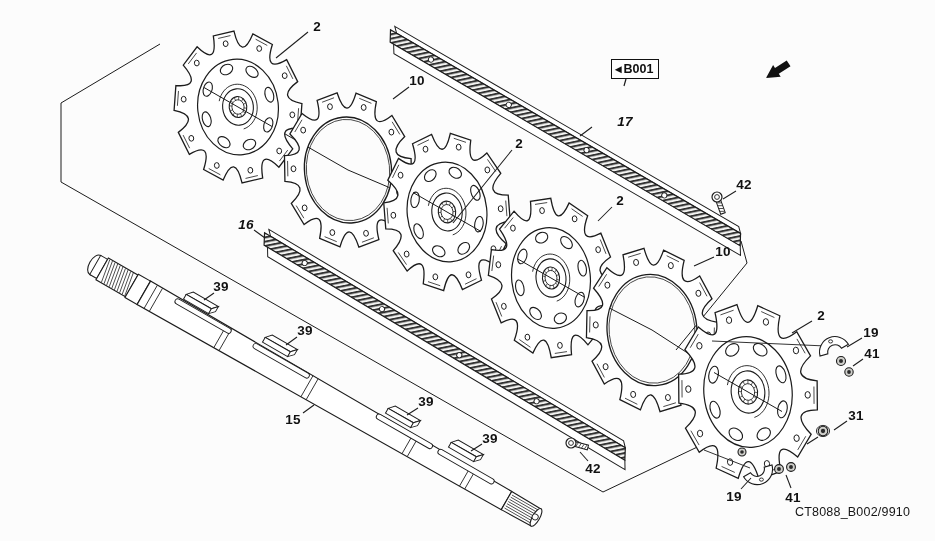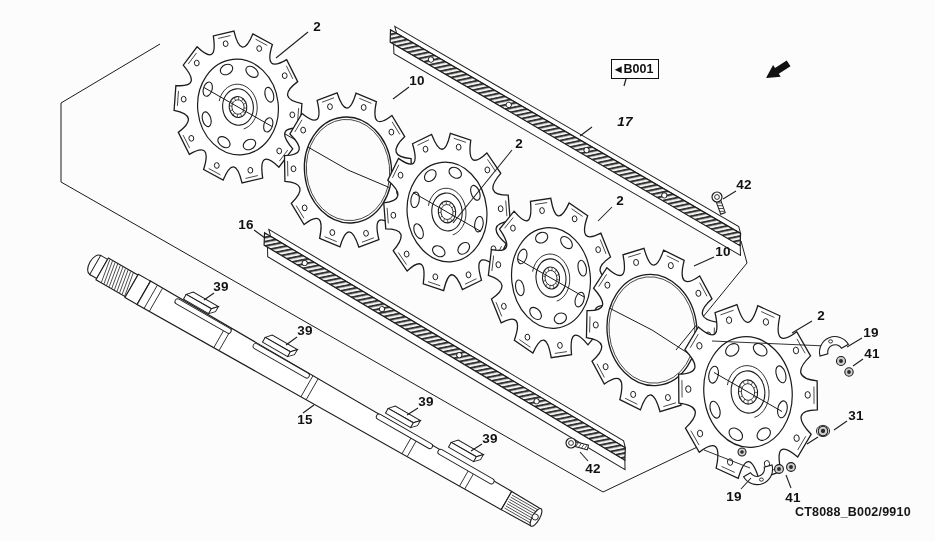--- a/index.html
+++ b/index.html
@@ -5,21 +5,21 @@
   html,body{margin:0;padding:0;background:#ffffff;}
   .stage{position:relative;width:935px;height:541px;background:#fcfcfc;overflow:hidden;
          font-family:"Liberation Sans",sans-serif;}
   svg{position:absolute;left:0;top:0;}
   #labels{position:absolute;left:0;top:0;width:935px;height:541px;pointer-events:none;}
   .callout{position:absolute;transform:translate(-50%,-50%);font-weight:bold;font-size:13.5px;
            color:#111;letter-spacing:.2px;white-space:nowrap;}
   .refbox{position:absolute;left:611px;top:59px;height:18px;border:1.8px solid #111;background:#fff;
           display:flex;align-items:center;gap:2px;padding:0 5px 0 3px;font-weight:bold;font-size:12.5px;color:#111;}
   .refbox .tri{font-size:8.5px;line-height:1;position:relative;top:.5px;}
-  .code{position:absolute;left:795px;top:505px;font-size:12.5px;font-weight:bold;color:#161616;letter-spacing:.2px;}
+  .code{position:absolute;left:795px;top:505px;font-size:12.5px;font-weight:normal;color:#161616;letter-spacing:.2px;}
 </style>
 </head>
 <body>
 
 <div class="stage">
   <svg id="scene" width="935" height="541" viewBox="0 0 935 541">
       <defs>
         <pattern id="hatch" width="4.2" height="4.2" patternUnits="userSpaceOnUse" patternTransform="rotate(48)">
           <rect x="0" y="0" width="4.2" height="4.2" fill="#f4f4f2"></rect>
           <line x1="1" y1="0" x2="1" y2="4.2" stroke="#333333" stroke-width="2"></line>
@@ -434,30 +434,30 @@
         <line x1="791" y1="488" x2="786" y2="475"></line>
       </g>
     </svg>
   <div id="labels">
       <div class="callout" style="left: 317px; top: 26px;">2</div>
       <div class="callout" style="left: 417px; top: 80px;">10</div>
       <div class="callout" style="left: 625px; top: 121px; font-style: italic;">17</div>
       <div class="callout" style="left: 519px; top: 143px;">2</div>
       <div class="callout" style="left: 744px; top: 184px;">42</div>
       <div class="callout" style="left: 620px; top: 200px;">2</div>
-      <div class="callout" style="left: 246px; top: 224px;">16</div>
+      <div class="callout" style="left: 246px; top: 224px; font-style: italic;">16</div>
       <div class="callout" style="left: 723px; top: 251px;">10</div>
       <div class="callout" style="left: 221px; top: 286px;">39</div>
       <div class="callout" style="left: 821px; top: 315px;">2</div>
       <div class="callout" style="left: 871px; top: 332px;">19</div>
       <div class="callout" style="left: 305px; top: 330px;">39</div>
       <div class="callout" style="left: 872px; top: 353px;">41</div>
       <div class="callout" style="left: 426px; top: 401px;">39</div>
       <div class="callout" style="left: 856px; top: 415px; text-align: right;">31</div>
-      <div class="callout" style="left: 305px; top: 419px;">15</div>
+      <div class="callout" style="left: 293px; top: 419px;">15</div>
       <div class="callout" style="left: 490px; top: 438px;">39</div>
       <div class="callout" style="left: 593px; top: 468px;">42</div>
       <div class="callout" style="left: 734px; top: 496px;">19</div>
       <div class="callout" style="left: 793px; top: 497px;">41</div>
     </div>
 
   <div class="refbox">
     <span class="tri">◀</span>
     <span>B001</span>
   </div>

